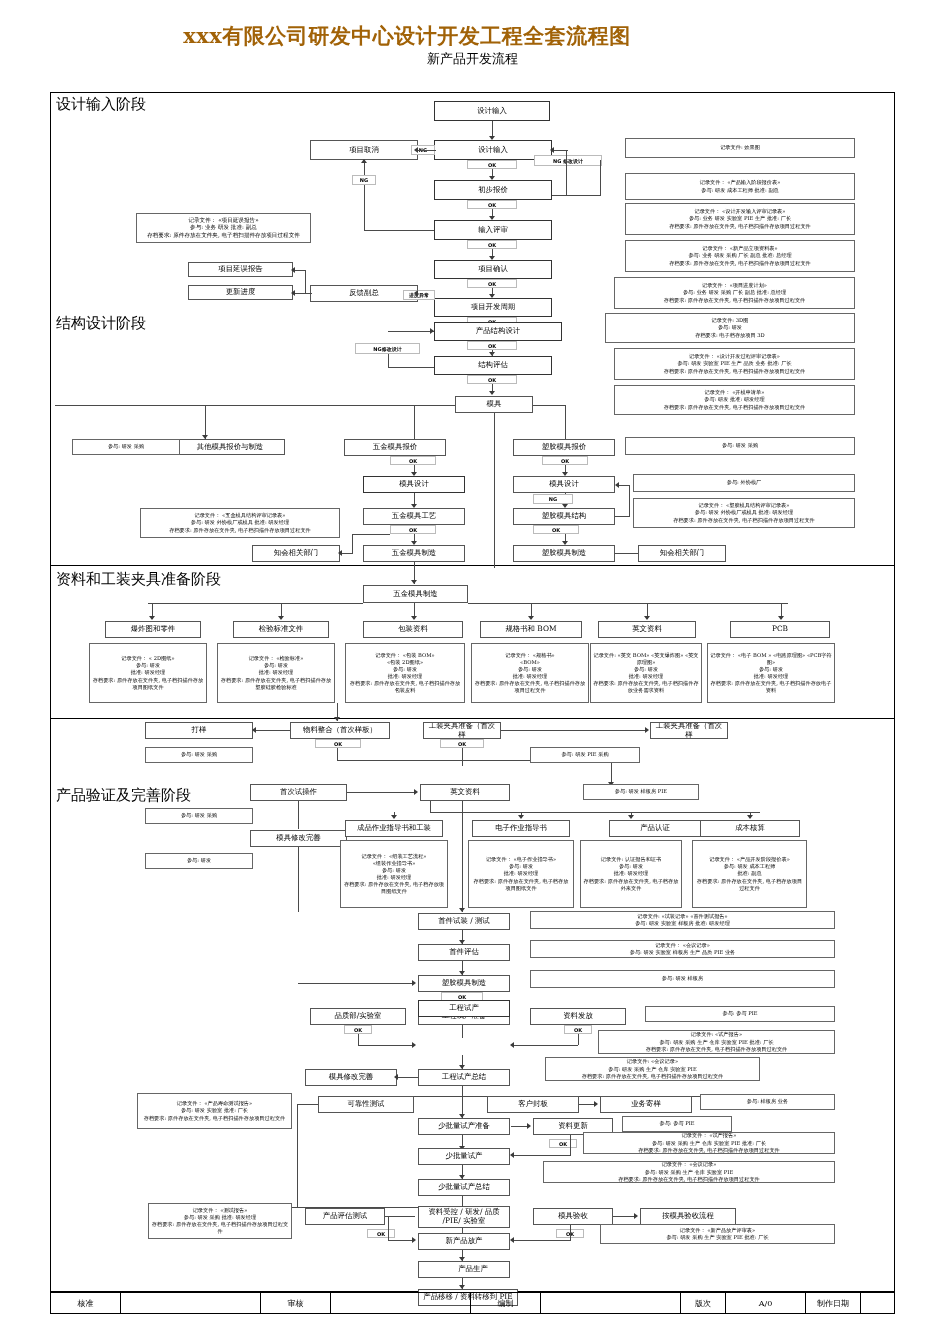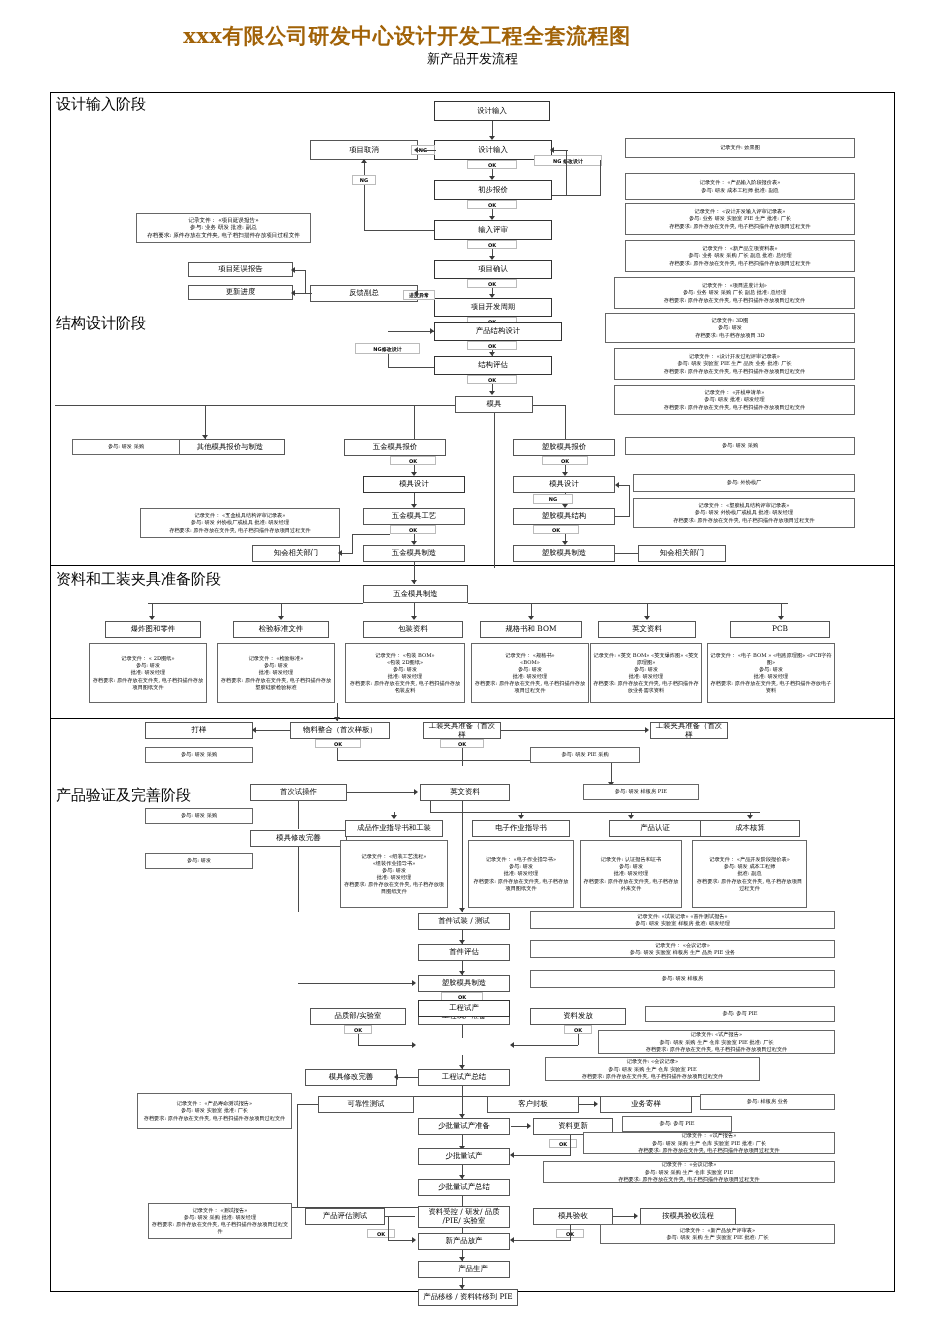--- a/index.html
+++ b/index.html
@@ -516,14 +516,26 @@
   <div class="ann" style="left:137px;top:1093px;width:155px;height:36px;">记录文件： «产品寿命测试报告»
 参与: 研发   实验室   批准: 厂长
 存档要求: 原件存放在文件夹, 电子档扫描件存放项目过程文件</div>
   <div class="ann" style="left:148px;top:1203px;width:144px;height:36px;">记录文件：  «测试报告»
 参与: 研发   采购   批准: 研发经理
 存档要求: 原件存放在文件夹, 电子档扫描件存放项目过程文件</div>
 
   <div class="ln lnv" style="left:297px;top:1104px;height:104px;"></div>
   <div class="ln lnh" style="left:297px;top:1104px;width:21px;"></div>
 
+  <div class="footer">
+    <div class="cell" style="width:70px;">核准</div>
+    <div class="cell" style="width:140px;"></div>
+    <div class="cell" style="width:70px;">审核</div>
+    <div class="cell" style="width:140px;"></div>
+    <div class="cell" style="width:70px;">编制</div>
+    <div class="cell" style="width:140px;"></div>
+    <div class="cell" style="width:45px;">版次</div>
+    <div class="cell" style="width:80px;">A/0</div>
+    <div class="cell" style="width:55px;">制作日期</div>
+    <div class="cell" style="flex:1;"></div>
+  </div>
 
 </div>
 
 </body></html>

